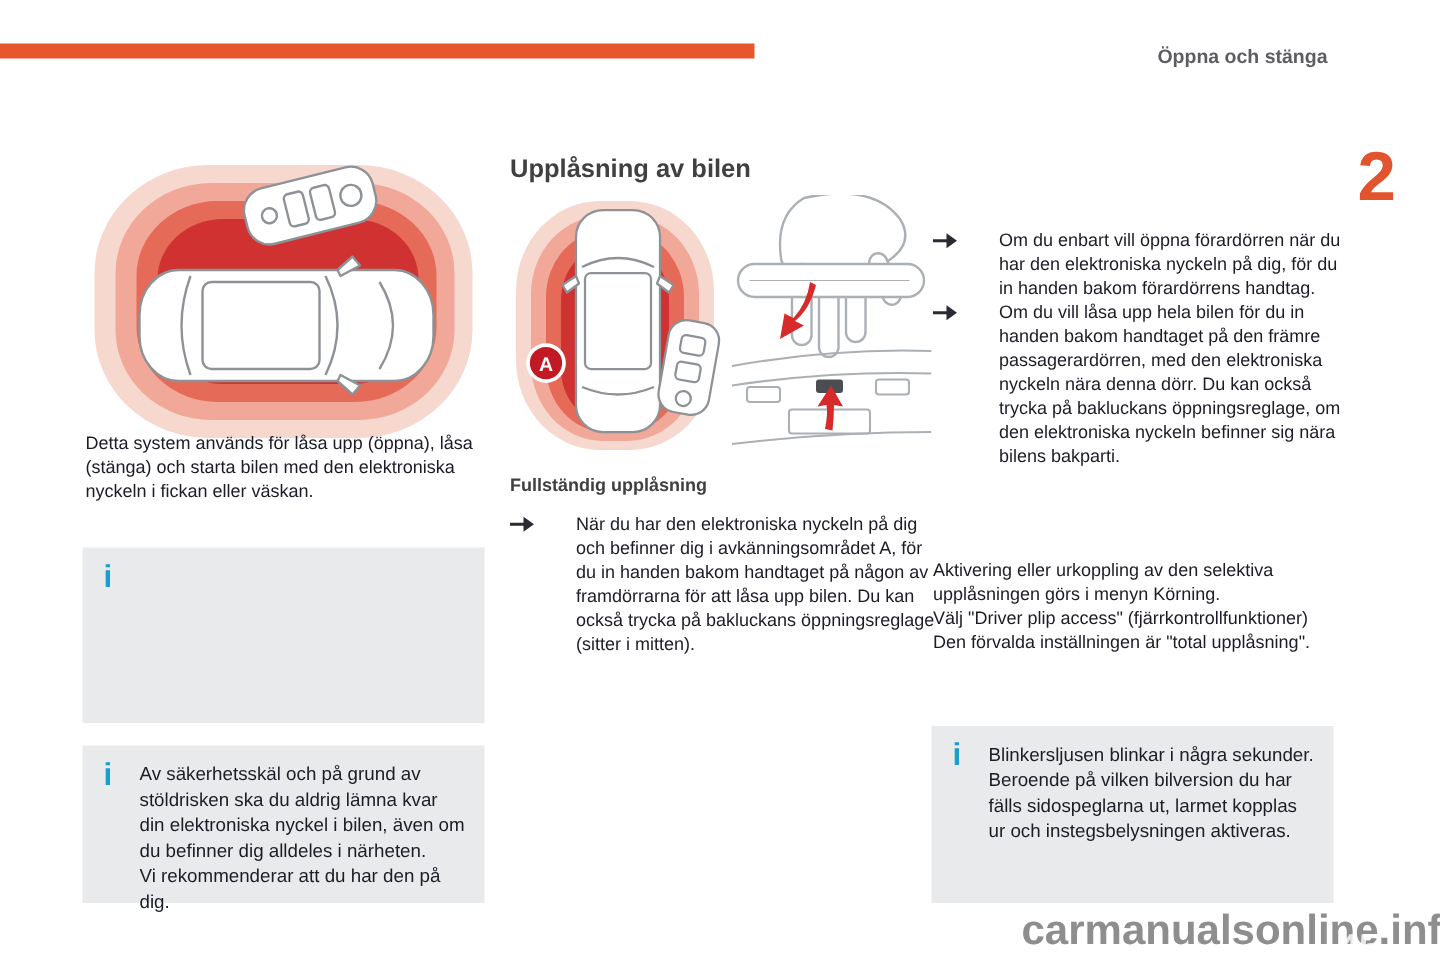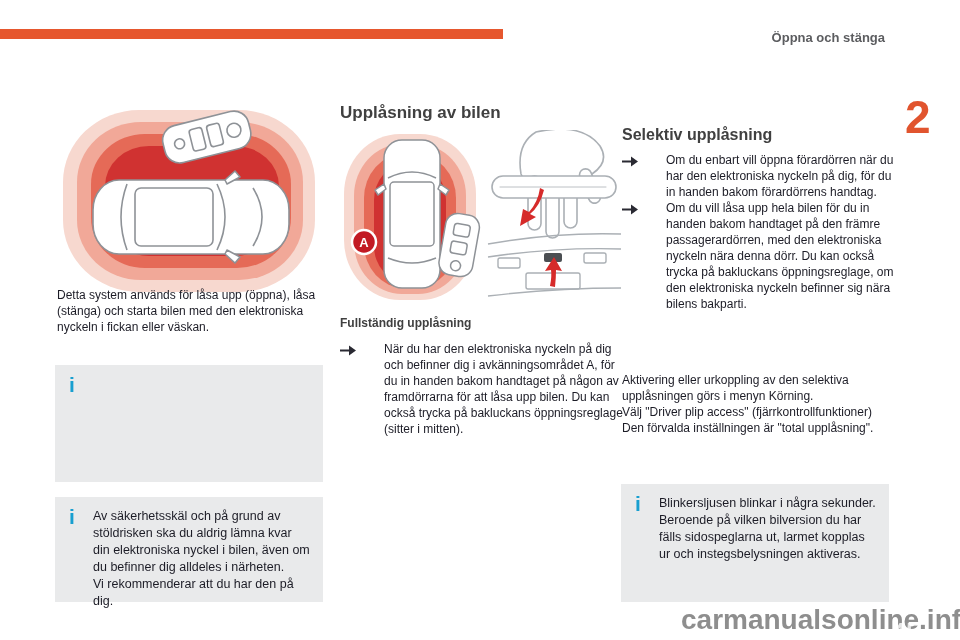--- a/index.html
+++ b/index.html
@@ -157,21 +157,20 @@
 
   <div class="bullet b-full">
     <span class="glyph">
       <svg width="16" height="11" viewBox="0 0 16 11">
           <path d="M0,4.5 h9 v-4 l7,5 -7,5 v-4 h-9 z" fill="#2a2a33"></path>
         </svg>
     </span>
     <p>När du har den elektroniska nyckeln på dig och befinner dig i avkänningsområdet A, för du in handen bakom handtaget på någon av framdörrarna för att låsa upp bilen. Du kan också trycka på bakluckans öppningsreglage (sitter i mitten).</p>
   </div>
 
-  <h2 class="h2 right-heading">Selektiv upplåsning</h2>
 
   <div class="bullet b-sel1">
     <span class="glyph">
       <svg width="16" height="11" viewBox="0 0 16 11">
           <path d="M0,4.5 h9 v-4 l7,5 -7,5 v-4 h-9 z" fill="#2a2a33"></path>
         </svg>
     </span>
     <p>Om du enbart vill öppna förardörren när du har den elektroniska nyckeln på dig, för du in handen bakom förardörrens handtag.</p>
   </div>
 

